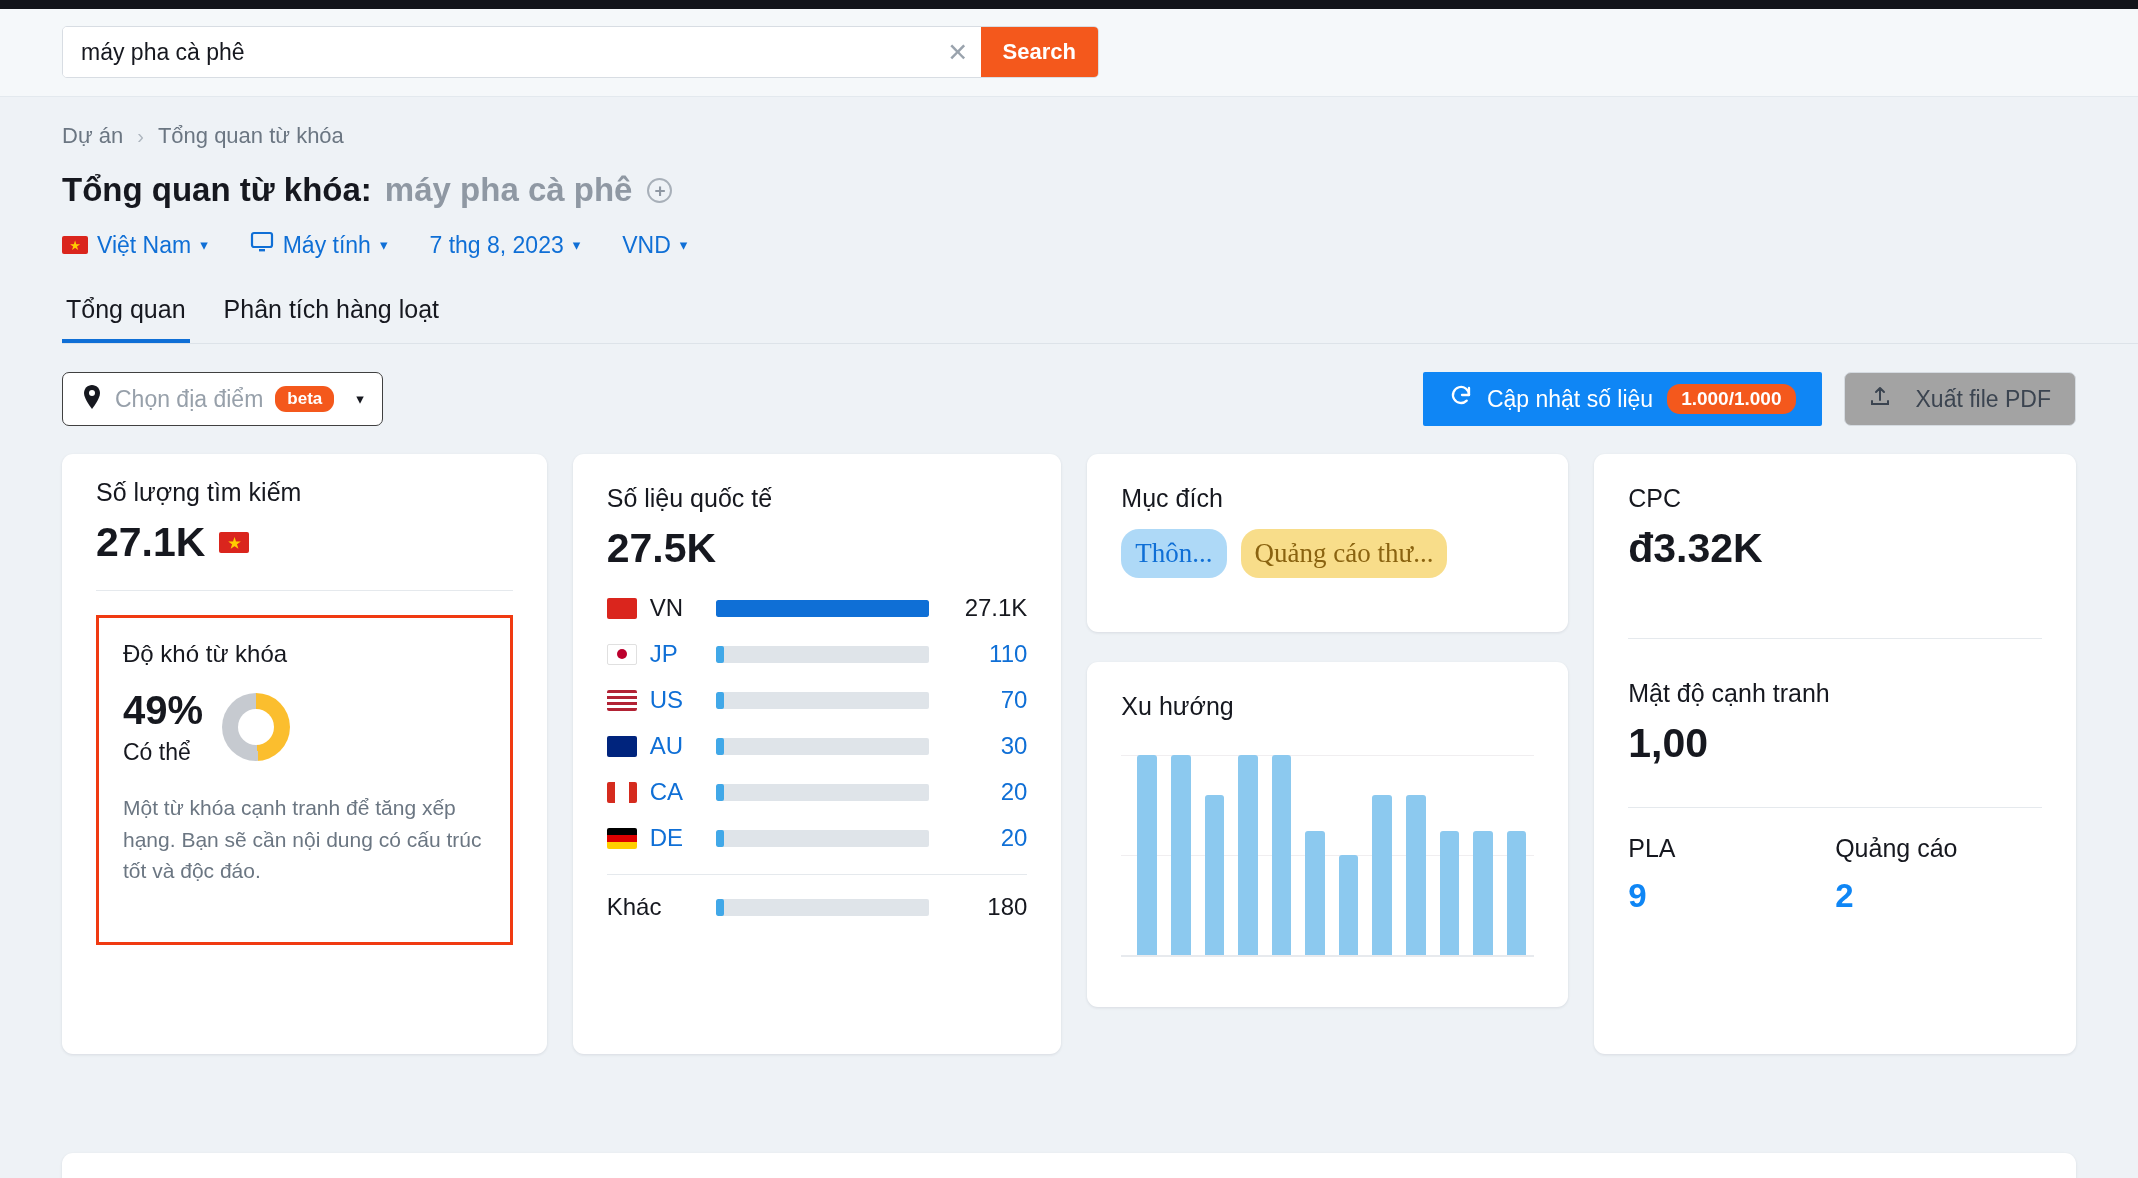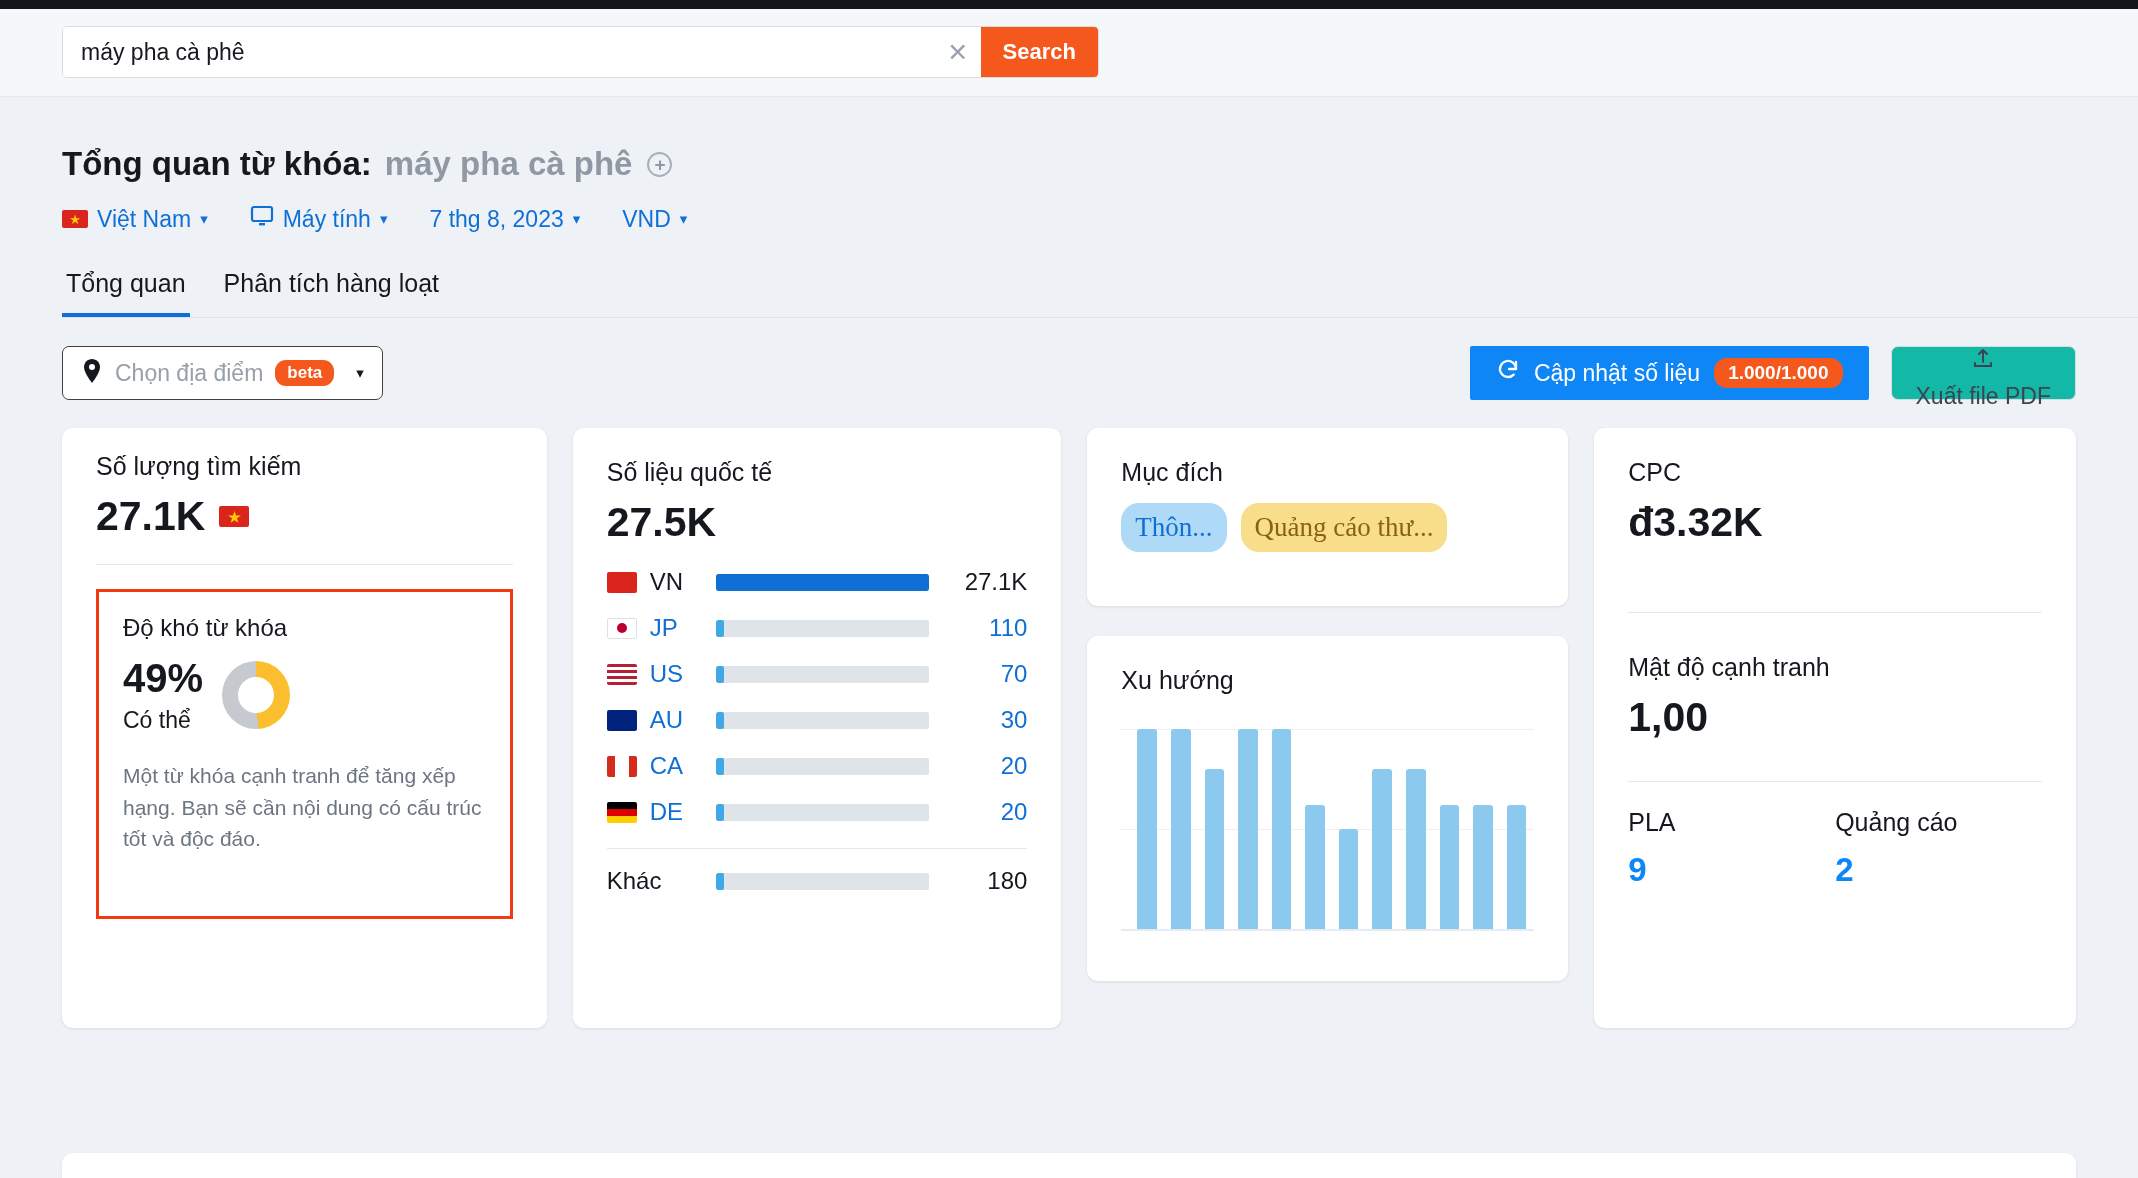--- a/index.html
+++ b/index.html
@@ -96,25 +96,24 @@
     display: flex; align-items: center; gap: 14px;
     background: #0f86f5; color: #fff; border: none; border-radius: 2px;
     padding: 0 26px; height: 54px; font-size: 23px; cursor: pointer;
     font-family: "Liberation Sans", sans-serif;
   }
   .count-pill {
     background: #f4581c; color: #fff; font-size: 19px; font-weight: bold;
     border-radius: 13px; padding: 4px 14px;
   }
   .btn-pdf {
-    display: flex; align-items: center; gap: 8px;
-    background: #14b8a6; color: #3b4450; border: 1px solid #d5dbe1; border-radius: 7px;
+    display: flex; align-items: center; gap: 25px;
+    background: #a3a3a3; color: #3b4450; border: 1px solid #d5dbe1; border-radius: 7px;
     padding: 0 24px; height: 54px; font-size: 23px; cursor: pointer;
     font-family: "Liberation Sans", sans-serif;
-    flex-direction: column;
   }
 
   
   .grid {
     display: flex; gap: 26px;
     padding: 28px 62px 0 62px;
     align-items: flex-start;
   }
   .card {
     background: #fff; border-radius: 11px;
@@ -125,21 +124,21 @@
   .col3 { width: 487px; }
   .col4 { width: 487px; height: 600px; padding: 30px 34px; }
 
   .card-label { font-size: 25px; color: #16181f; }
   .big-val { font-size: 41px; font-weight: bold; color: #16181f; margin-top: 12px; display: flex; align-items: center; gap: 14px; }
   .hr { border-top: 1px solid #e5e9ed; margin: 24px 0 0 0; }
 
   
   .kd-box { border: 3px solid #f03a11; padding: 22px 24px; margin-top: 24px; height: 330px; }
   .kd-label { font-size: 24px; color: #16181f; }
-  .kd-row { display: flex; align-items: center; gap: 19px; margin-top: 14px; }
+  .kd-row { display: flex; align-items: center; gap: 19px; margin-top: 20px; }
   .kd-pct { font-size: 40px; font-weight: bold; color: #16181f; }
   .donut {
     width: 68px; height: 68px; border-radius: 50%;
     background: conic-gradient(#fbbe2e 0% 49%, #c6cad0 49% 100%);
     position: relative;
   }
   .donut::after {
     content: ""; position: absolute; left: 50%; top: 50%;
     transform: translate(-50%,-50%);
     width: 36px; height: 36px; border-radius: 50%; background: #fff;
@@ -194,20 +193,25 @@
 
 <div class="search-row">
   <div class="search-wrap">
     <input class="search-input" value="máy pha cà phê" placeholder="Nhập từ khóa" style="">
     <span class="search-clear">✕</span>
     <button class="search-btn">Search</button>
   </div>
 </div>
 
 <div class="header">
+  <div class="breadcrumb">
+    <span>Dự án</span>
+    <span class="sep">›</span>
+    <span>Tổng quan từ khóa</span>
+  </div>
 
   <div class="page-title">
     <span>Tổng quan từ khóa:</span>
     <span class="kw">máy pha cà phê</span>
     <span class="plus-icon">+</span>
   </div>
 
   <div class="filters">
     <div class="filter">
       <span class="flag-vn">★</span>

